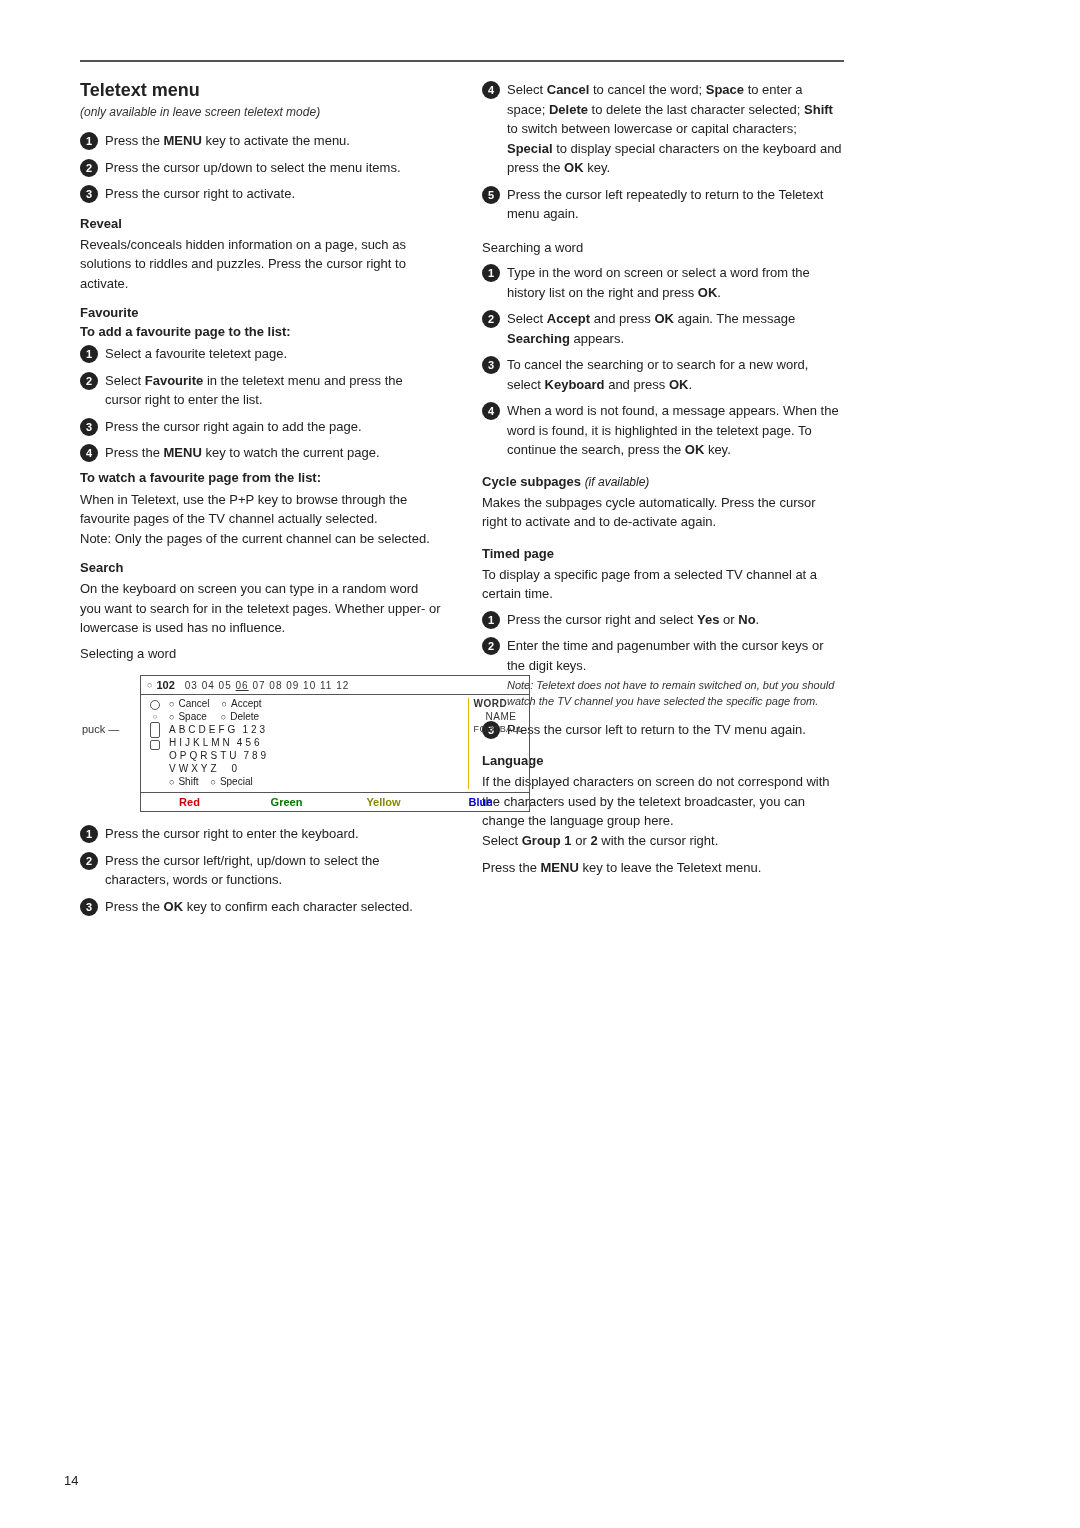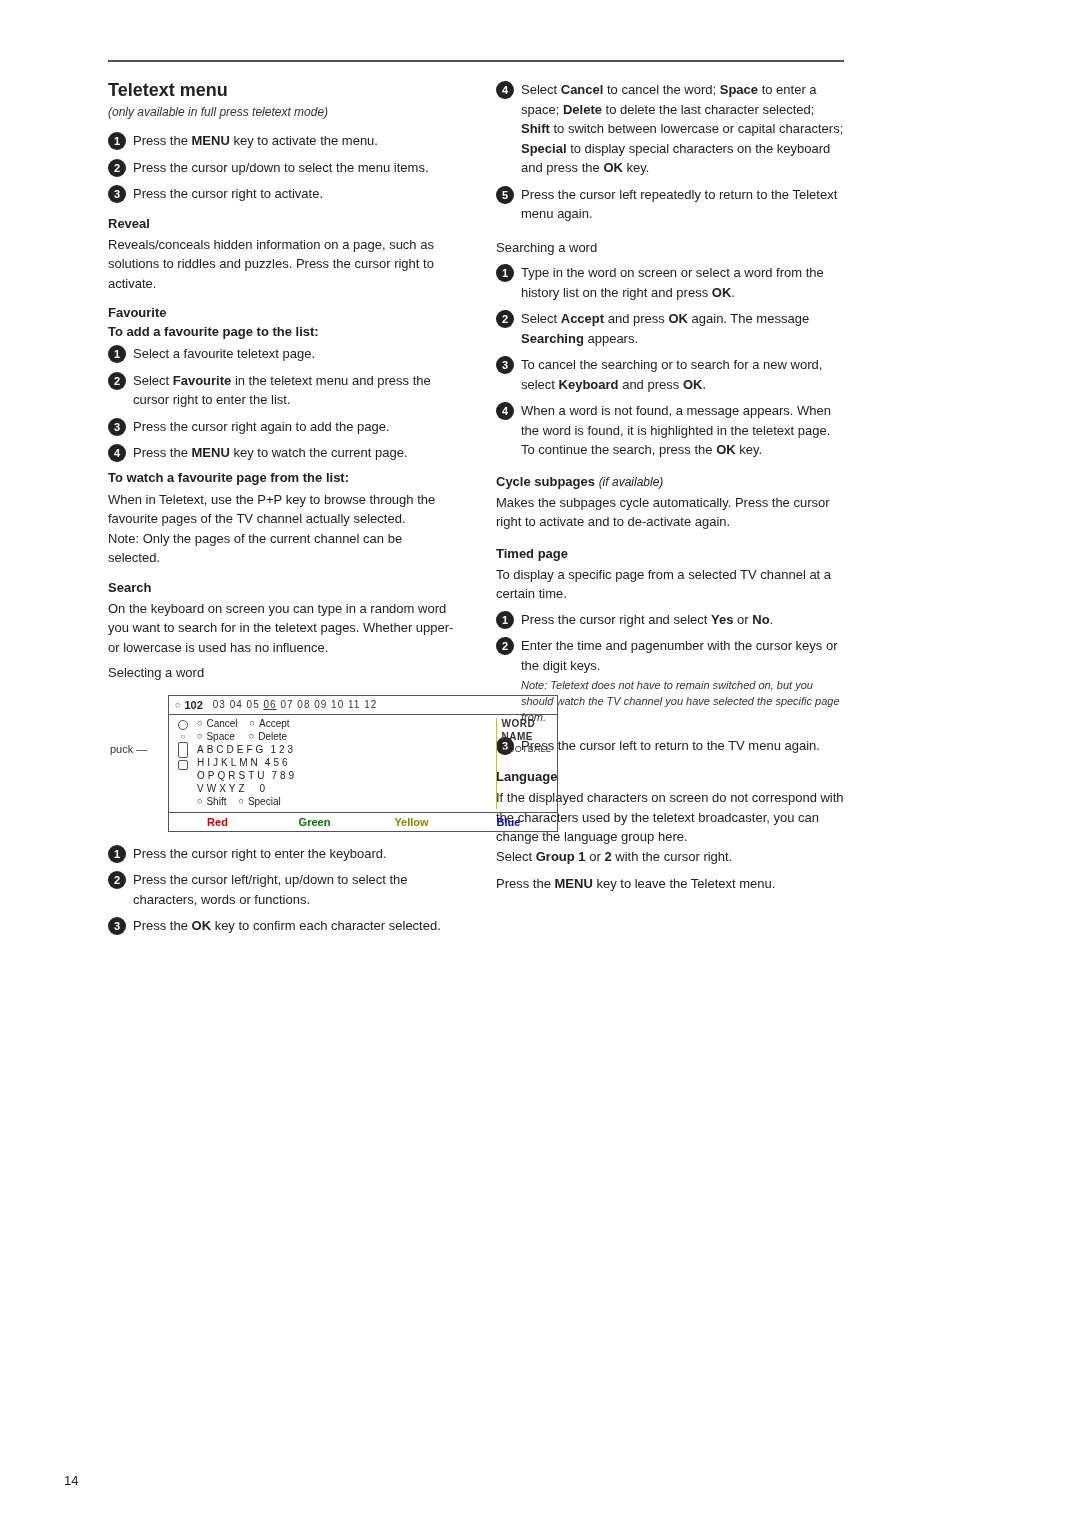--- a/index.html
+++ b/index.html
@@ -7,21 +7,21 @@
       background: #fff;
       font-family: Arial, Helvetica, sans-serif;
       font-size: 13px;
       color: #222;
       width: 1080px;
       min-height: 1528px;
     }
     .page {
       width: 924px;
       min-height: 1528px;
-      padding: 60px 80px 60px 108px;
+      padding: 60px 80px 60px 80px;
       position: relative;
     }
     .top-rule {
       border-top: 2px solid #555;
       margin-bottom: 18px;
     }
     .two-col {
       display: flex;
       gap: 40px;
     }
@@ -136,21 +136,21 @@
 <body>
 
 <div class="page">
   <div class="top-rule"></div>
 
   <div class="two-col">
 
     <div class="col-left">
 
       <h1 class="section-title">Teletext menu</h1>
-      <div class="subtitle-italic">(only available in full press teletext mode)</div>
+      <div class="subtitle-italic">(only available in leave screen teletext mode)</div>
 
       <div class="numbered-item">
         <span class="circle-num">1</span>
         <span class="item-text">Press the <b>MENU</b> key to activate the menu.</span>
       </div>
       <div class="numbered-item">
         <span class="circle-num">2</span>
         <span class="item-text">Press the cursor up/down to select the menu items.</span>
       </div>
       <div class="numbered-item">
@@ -267,21 +267,21 @@
               <div style="display:flex; gap:4px; margin-bottom:2px; align-items:center;">
                 <span style="font-size:9px;">○</span> 
                   <span>Shift</span>
                 <span style="margin-left:8px;font-size:9px;">○</span> 
                   <span>Special</span>
               </div>
             </div>
 
             <div style="font-size:10px; color:#333; display:flex; flex-direction:column; gap:2px; border-left:1px solid #eab308; padding-left:5px;">
               <span style="font-weight:bold; letter-spacing:0.5px;">WORD</span>
-              <span style="font-weight:bold; letter-spacing:0.5px;">NAME</span>
+              <span style="font-weight:normal; letter-spacing:0.5px;margin-left:12px;">NAME</span>
               <span style="font-weight:normal; letter-spacing:0.3px; font-size:9px;">FOOTBALL</span>
             </div>
           </div>
 
           <div class="kbd-footer">
             <div class="kbd-footer-item kbd-red">Red</div>
             <div class="kbd-footer-item kbd-green">Green</div>
             <div class="kbd-footer-item kbd-yellow">Yellow</div>
             <div class="kbd-footer-item kbd-blue">Blue</div>
           </div>

